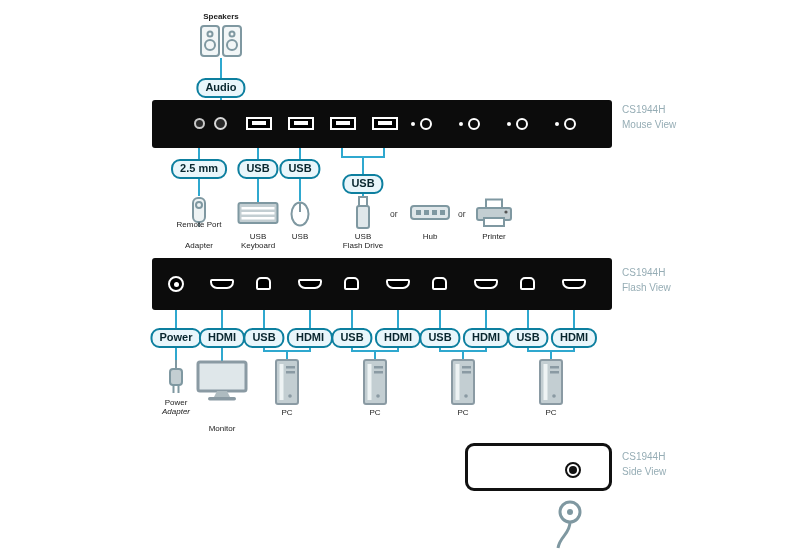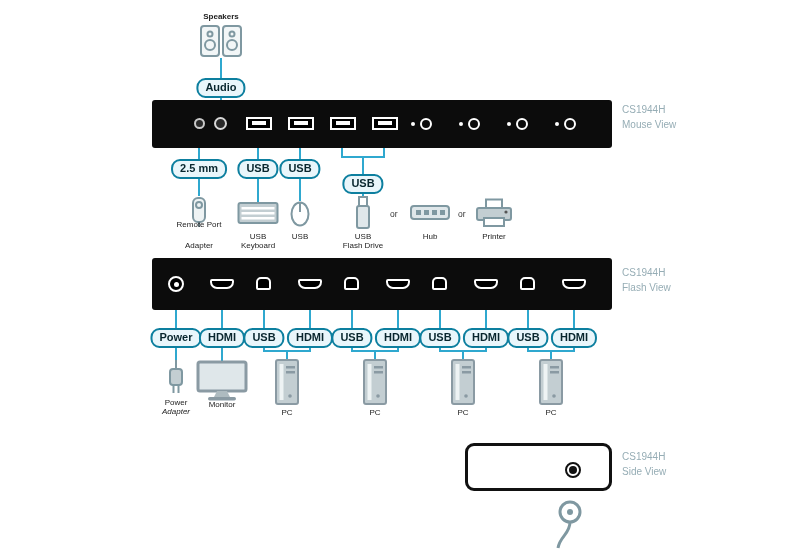--- a/index.html
+++ b/index.html
@@ -255,21 +255,21 @@
   <svg class="icon" style="left:537px; top:358px;" width="28" height="48" viewBox="0 0 28 48">
     <rect x="3" y="2" width="22" height="44" rx="2" fill="#c3ced2" stroke="#8a9aa3" stroke-width="2"></rect>
     <rect x="6.5" y="6" width="4" height="36" fill="#eef3f4"></rect>
     <rect x="13" y="8" width="9" height="2.5" fill="#8a9aa3"></rect>
     <rect x="13" y="13" width="9" height="2.5" fill="#8a9aa3"></rect>
     <circle cx="17" cy="38" r="1.8" fill="#8a9aa3"></circle>
   </svg>
 
   <div class="cap" style="left:176px; top:398px;">Power</div>
   <div class="cap" style="left:176px; top:407px;font-style:italic;">Adapter</div>
-  <div class="cap" style="left:222px; top:400px;">Monitor</div>
+  <div class="cap" style="left:222px; top:424px;">Monitor</div>
   <div class="cap" style="left:287px; top:408px;">PC</div>
   <div class="cap" style="left:375px; top:408px;">PC</div>
   <div class="cap" style="left:463px; top:408px;">PC</div>
   <div class="cap" style="left:551px; top:408px;">PC</div>
 
   <div class="sidebox" style="left:465px; top:443px; width:147px; height:48px;">
     <div class="sideport" style="left:97px; top:16px;">
         <i></i>
       </div>
   </div>

